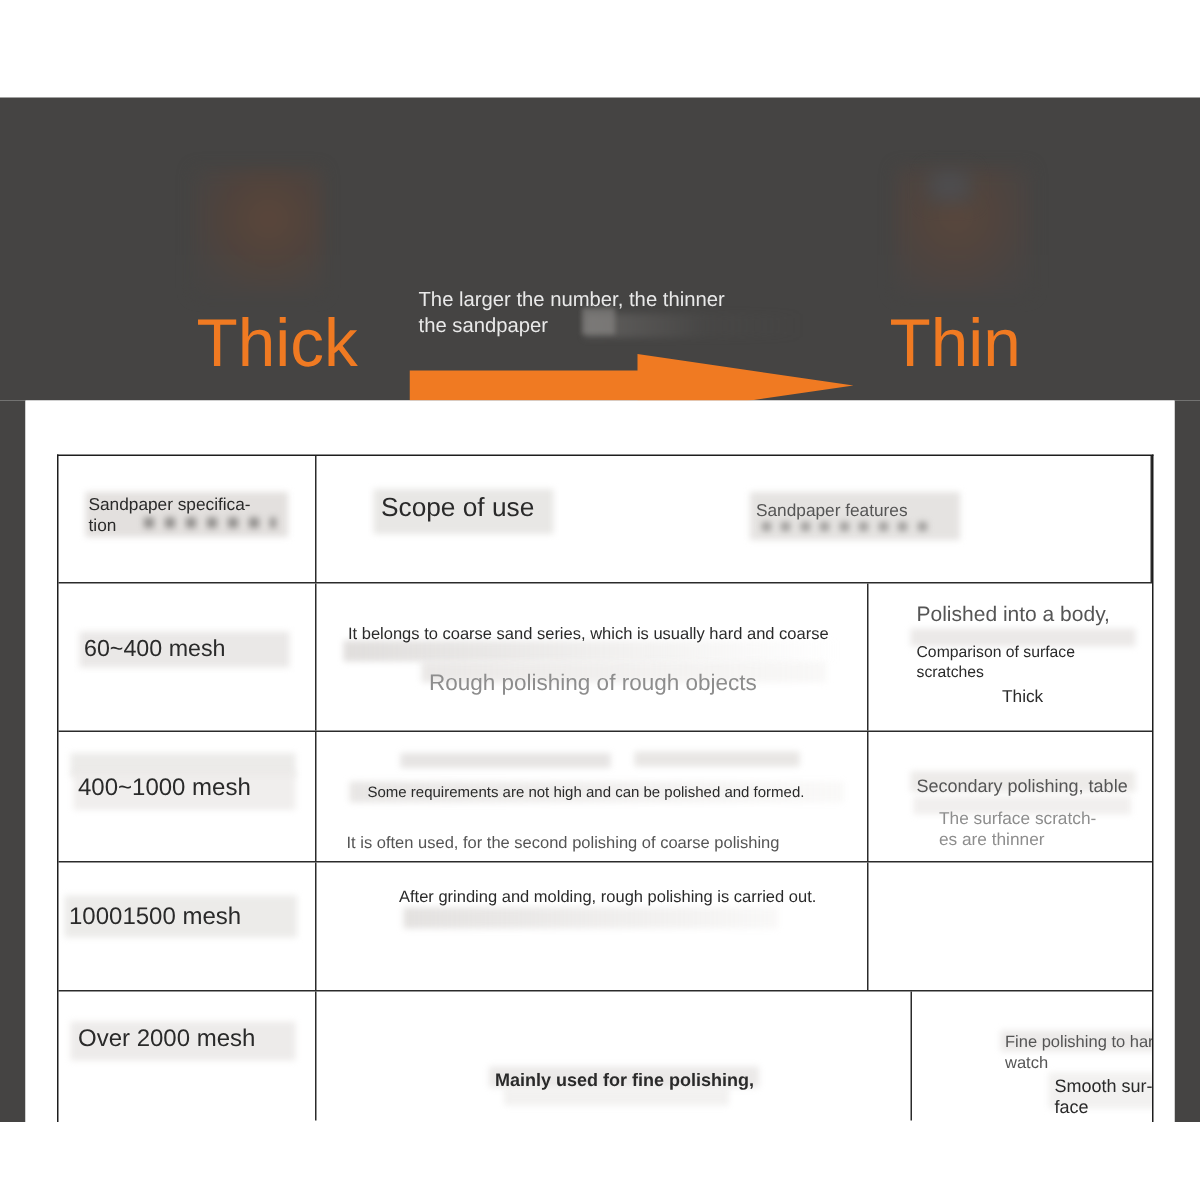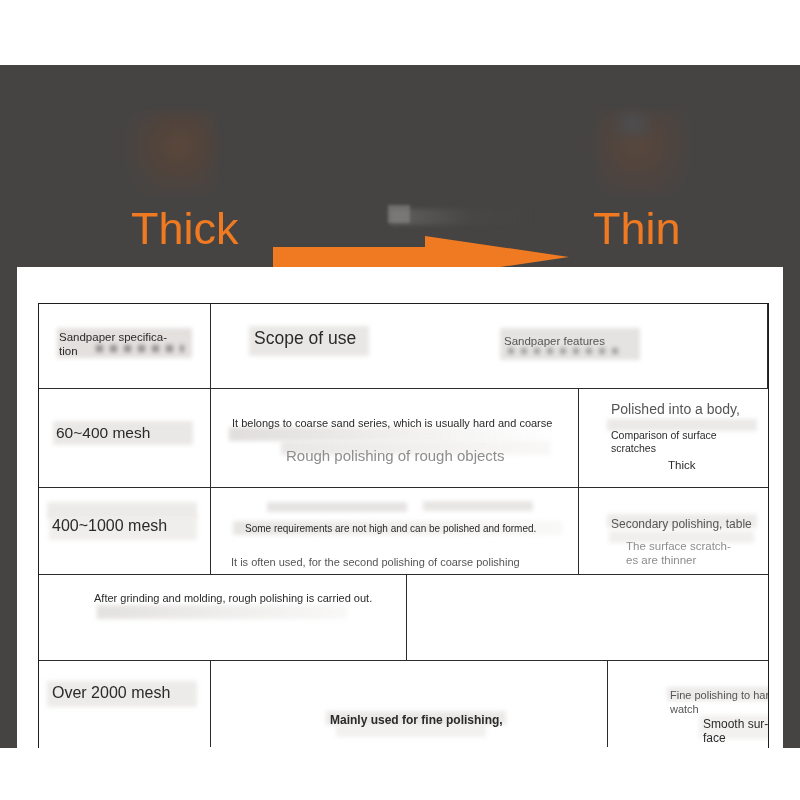--- a/index.html
+++ b/index.html
@@ -128,20 +128,22 @@
     <div class="hero-inner">
       <div class="ghost g1"></div>
       <div class="ghost g2"></div>
       <div class="ghost g3"></div>
 
       <div class="bigword left">Thick</div>
       <div class="bigword right">Thin</div>
 
       <div class="caption-smudge"></div>
       <div class="caption-smudge2"></div>
+      <div class="caption">The larger the number, the thinner
+the sandpaper</div>
 
       <svg class="arrow" viewBox="0 0 296 46">
         <polygon points="0,14 152,14 152,3 296,24 152,45 152,34 0,34" fill="#F07A22"></polygon>
       </svg>
     </div>
   </div>
 
   <div class="strip l"></div>
   <div class="strip r"></div>
   <div class="sheet"></div>
@@ -202,20 +204,24 @@
       <div class="c c3">
         <div class="smudge" style="left:28px;top:26px;width:150px;height:14px;background:rgba(232,230,228,.8);"></div>
         <div class="smudge" style="left:30px;top:43px;width:145px;height:12px;background:rgba(236,234,232,.75);"></div>
         <div class="t mid r2d">Secondary polishing, table</div>
         <div class="t gray r2e">The surface scratch-
 es are thinner</div>
       </div>
     </div>
 
     <div class="row r3">
+      <div class="c c1">
+        <div class="smudge" style="left:4px;top:22px;width:155px;height:28px;background:rgba(233,231,229,.85);"></div>
+        <div class="t dark r3a">10001500 mesh</div>
+      </div>
       <div class="c c2">
         <div class="smudge" style="left:58px;top:30px;width:250px;height:14px;background:linear-gradient(90deg,rgba(216,213,211,.7),rgba(238,236,234,.35));"></div>
         <div class="t dark r3b">After grinding and molding, rough polishing is carried out.</div>
       </div>
     </div>
 
     <div class="row r4 last">
       <div class="c c1">
         <div class="smudge" style="left:8px;top:20px;width:150px;height:26px;background:rgba(234,232,230,.85);"></div>
         <div class="t dark r4a">Over 2000 mesh</div>

